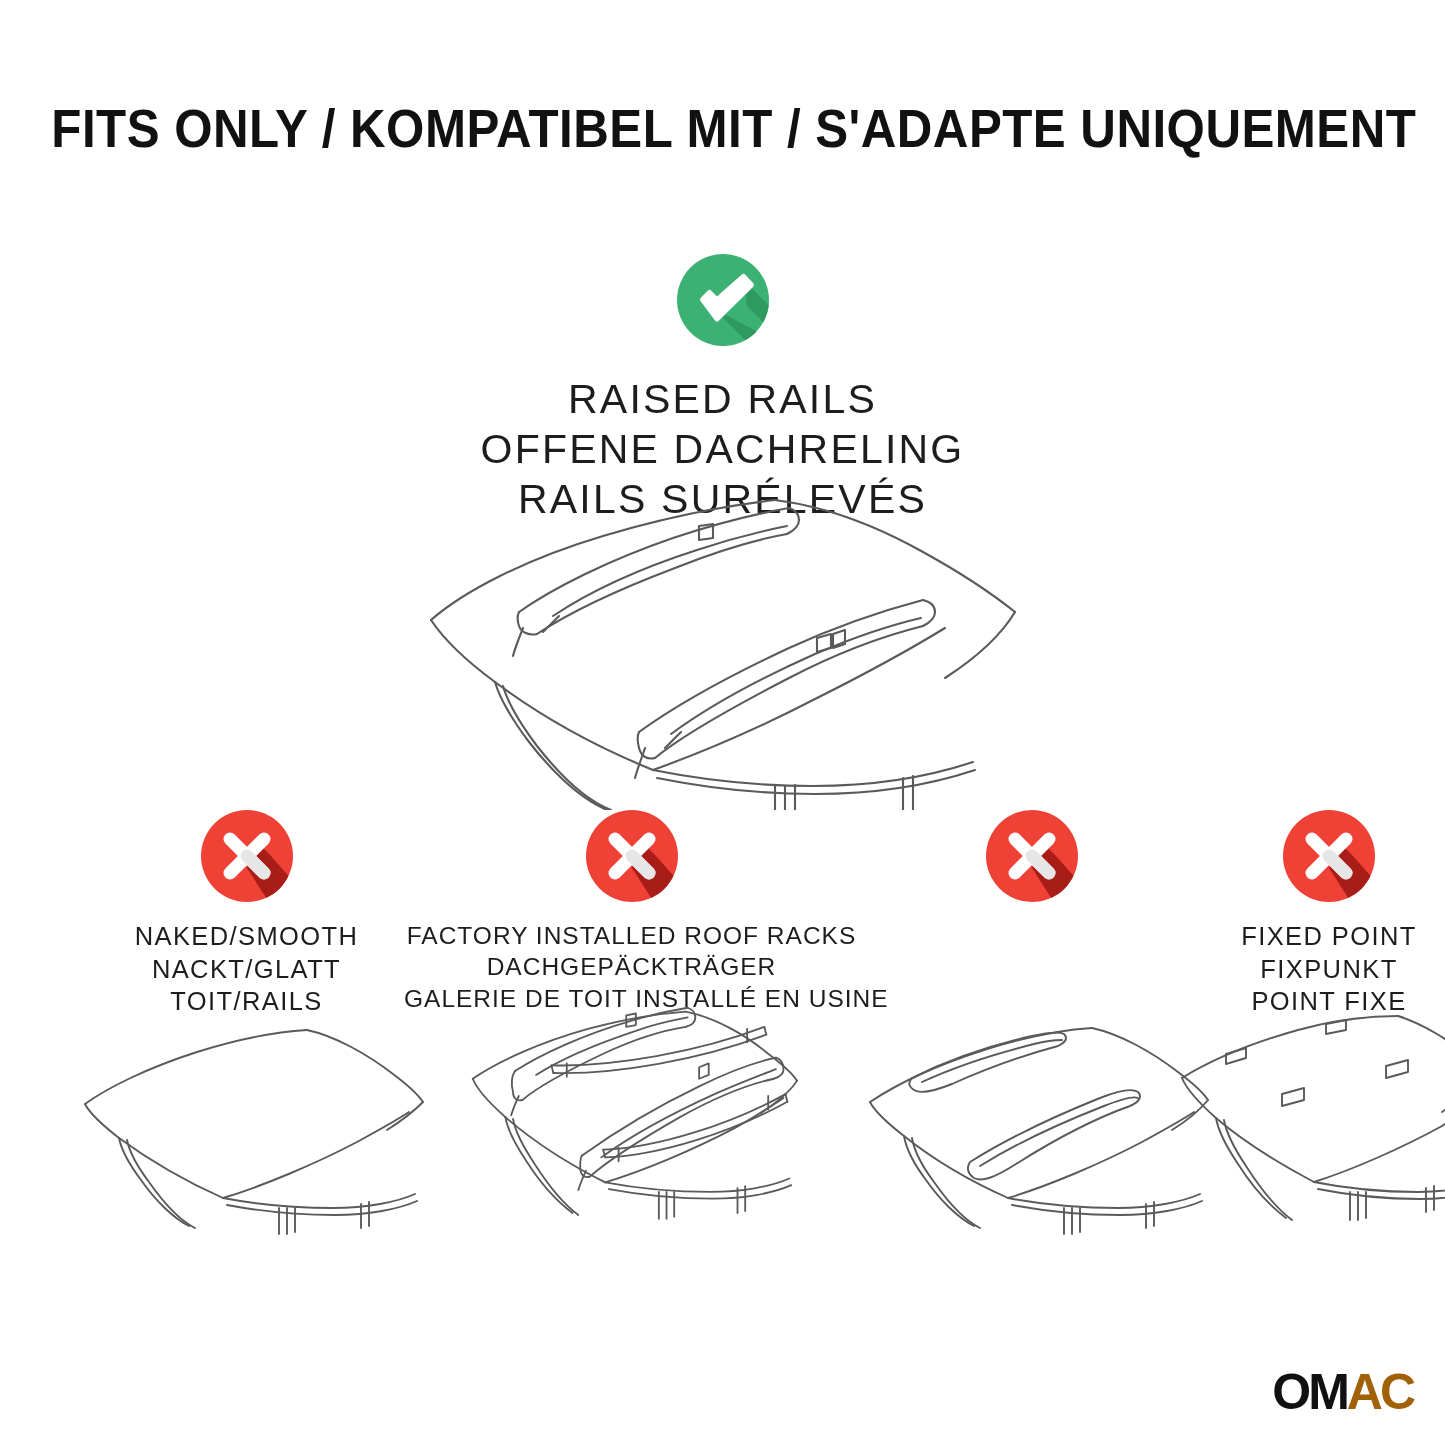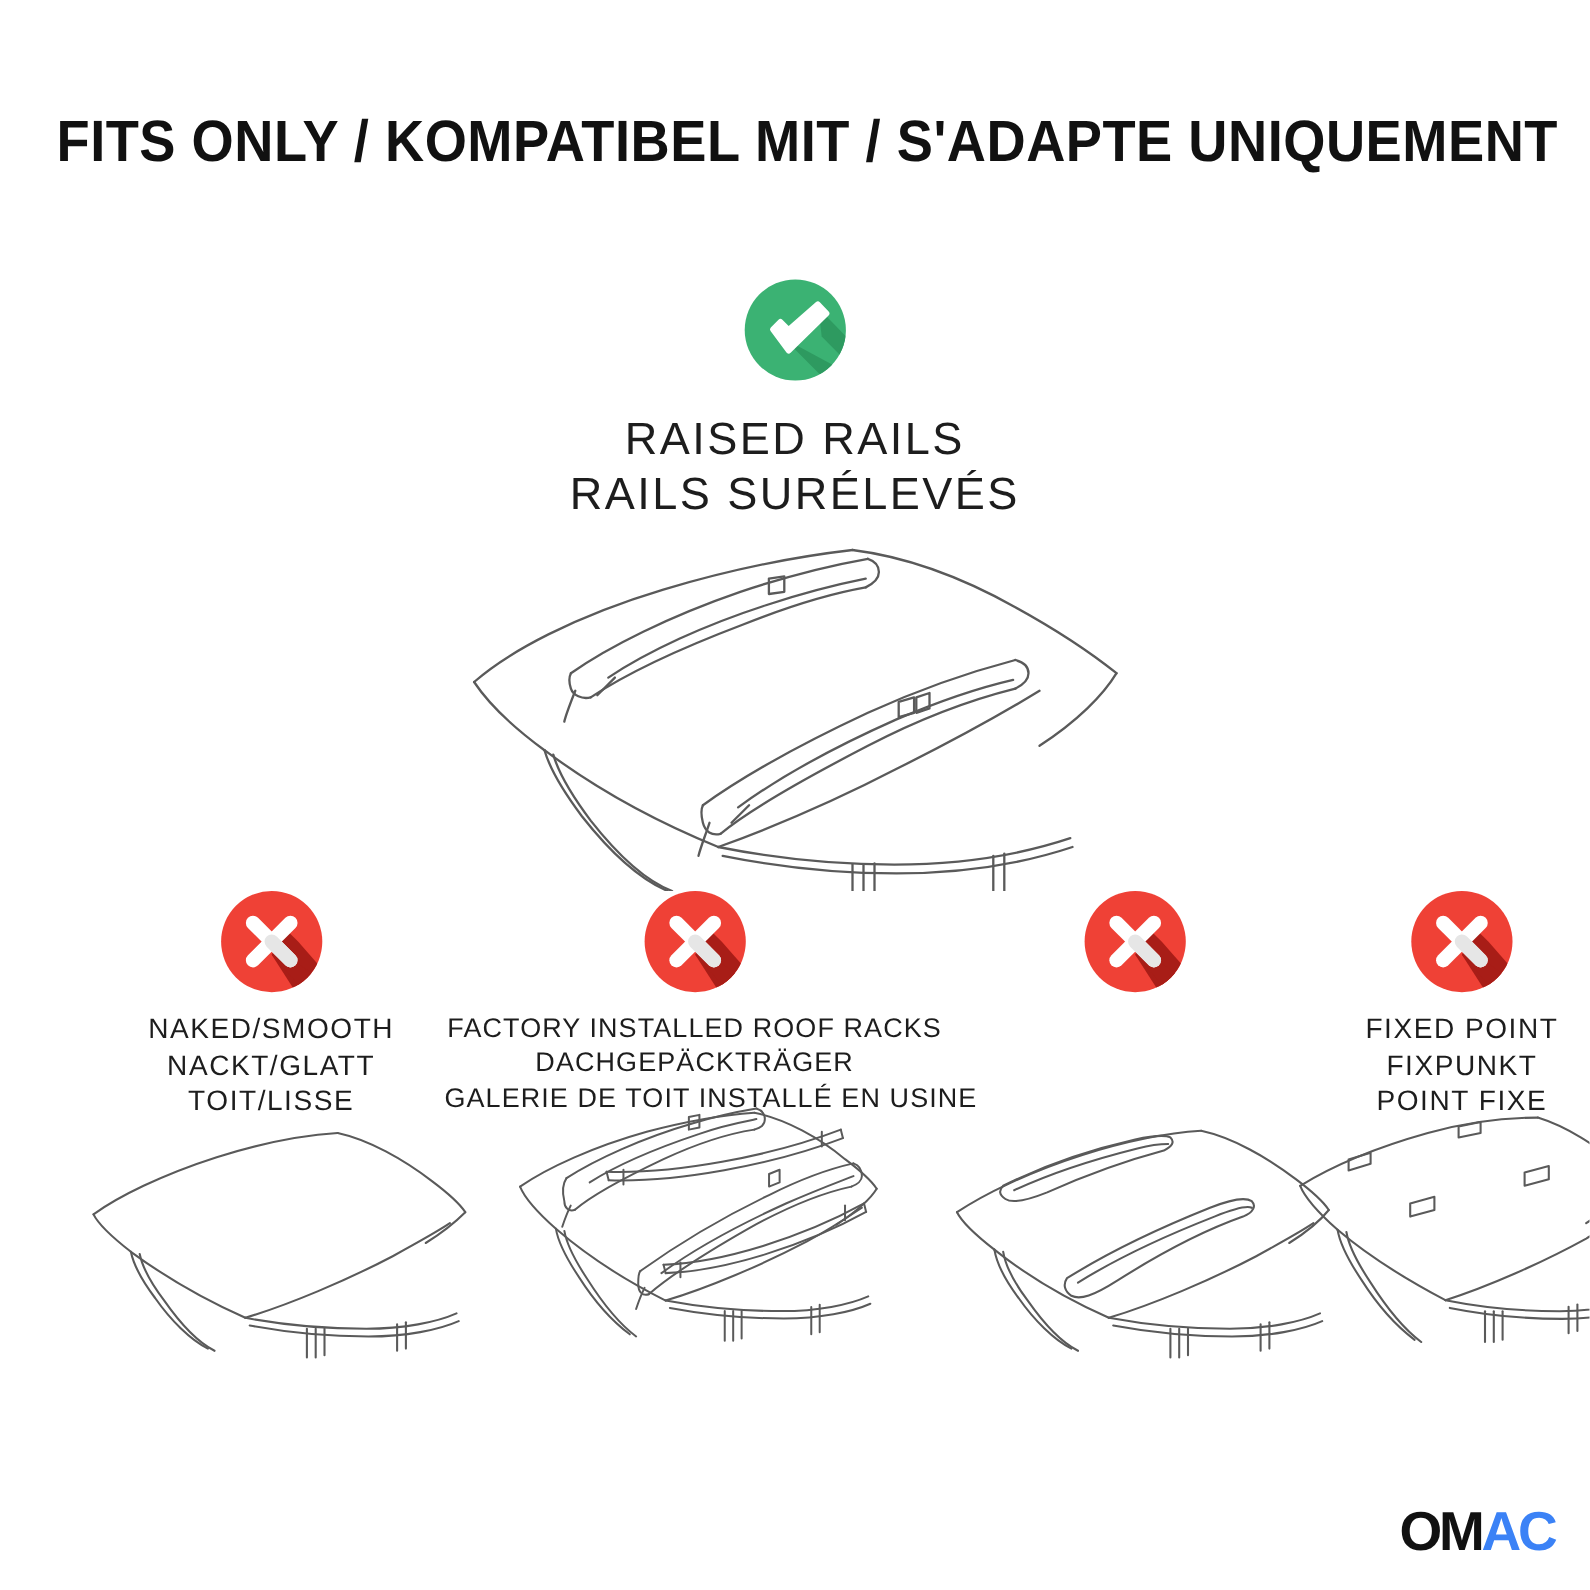--- a/index.html
+++ b/index.html
@@ -112,21 +112,21 @@
     right:32px;bottom:28px;
     display:flex;
     align-items:baseline;
     font-weight:700;
     font-size:50px;
     letter-spacing:-3px;
     line-height:1;
     font-family:"Liberation Sans", sans-serif;
   }
   .logo .lg-dark{color:#111111;}
-  .logo .lg-red{color:#3b82f6;margin-top:32px;}
+  .logo .lg-red{color:#a16207;margin-top:32px;}
 </style>
 </head>
 <body>
 
 <div class="title-bar">
   <span class="title-text">FITS ONLY / KOMPATIBEL MIT / S'ADAPTE UNIQUEMENT</span>
 </div>
 
 <div class="hero">
 
@@ -141,20 +141,21 @@
       <g clip-path="url(#circClipG)">
         <path d="M40 58 L33 51 L100 118 L118 100 Z" fill="#2e9a60"></path>
         <path d="M71 30 L100 60 L118 100 L74 56 Z" fill="#2e9a60"></path>
       </g>
       <path d="M29.5 49.5 L36.5 42.5 L43.8 49.8 L70.5 26.5 L78.5 35.0 L44.0 69.0 Z" fill="#ffffff" stroke="#ffffff" stroke-width="5" stroke-linejoin="round" stroke-linecap="round"></path>
     </svg>
   </div>
 
   <div class="hero-labels">
     <div>RAISED RAILS</div>
+    <div>OFFENE DACHRELING</div>
     <div>RAILS SURÉLEVÉS</div>
   </div>
 
   <div class="hero-art">
     <svg viewBox="0 0 640 330" xmlns="http://www.w3.org/2000/svg" fill="none" stroke="#5a5a5a" stroke-width="2.1" stroke-linejoin="round" stroke-linecap="round">
 
       <path d="M28 140 C60 112 120 80 200 56 C260 38 320 26 372 20"></path>
       <path d="M372 20 C420 26 470 44 520 72 C560 94 592 116 612 132"></path>
       <path d="M612 132 C600 152 576 176 542 198"></path>
       <path d="M28 140 C40 158 62 180 92 202"></path>
@@ -222,21 +223,21 @@
           <line x1="67" y1="33" x2="33" y2="67"></line>
         </g>
         <g stroke="#e2e2e2" stroke-width="13" stroke-linecap="round" opacity="0.85">
           <line x1="50" y1="50" x2="67" y2="67"></line>
         </g>
       </svg>
     </div>
     <div class="col-labels">
       <div>NAKED/SMOOTH</div>
       <div>NACKT/GLATT</div>
-      <div>TOIT/LISSE</div>
+      <div>TOIT/RAILS</div>
     </div>
     <div class="col-art">
       <svg viewBox="0 0 360 235" xmlns="http://www.w3.org/2000/svg" fill="none" stroke="#5a5a5a" stroke-width="1.9" stroke-linejoin="round" stroke-linecap="round">
         <path d="M18 92 C40 76 80 56 130 40 C168 28 208 20 240 18"></path>
         <path d="M240 18 C268 24 300 42 326 62 C342 74 352 84 356 90"></path>
         <path d="M356 90 C348 98 336 108 320 118"></path>
         <path d="M18 92 C22 100 34 112 52 126"></path>
         <path d="M52 126 C82 148 120 170 156 186"></path>
         <path d="M156 186 C196 174 248 152 290 130 C312 118 330 108 342 100"></path>
         <path d="M52 126 C54 136 62 152 74 168 C88 188 106 206 122 214"></path>

